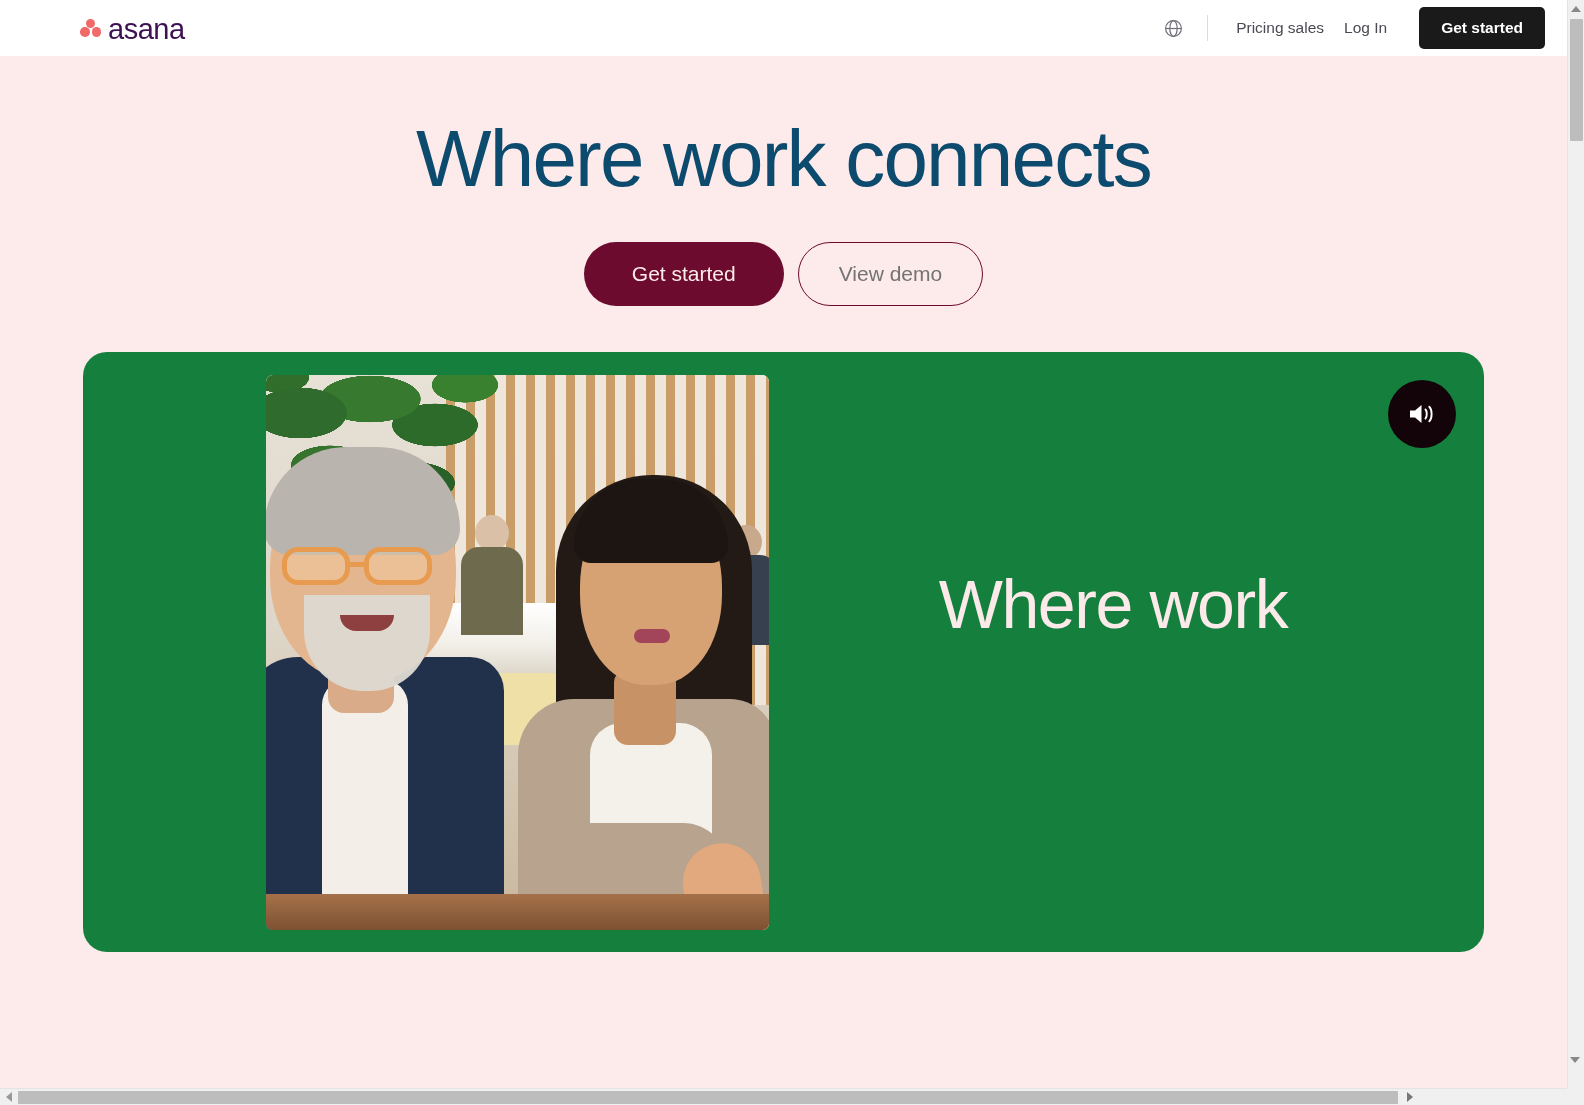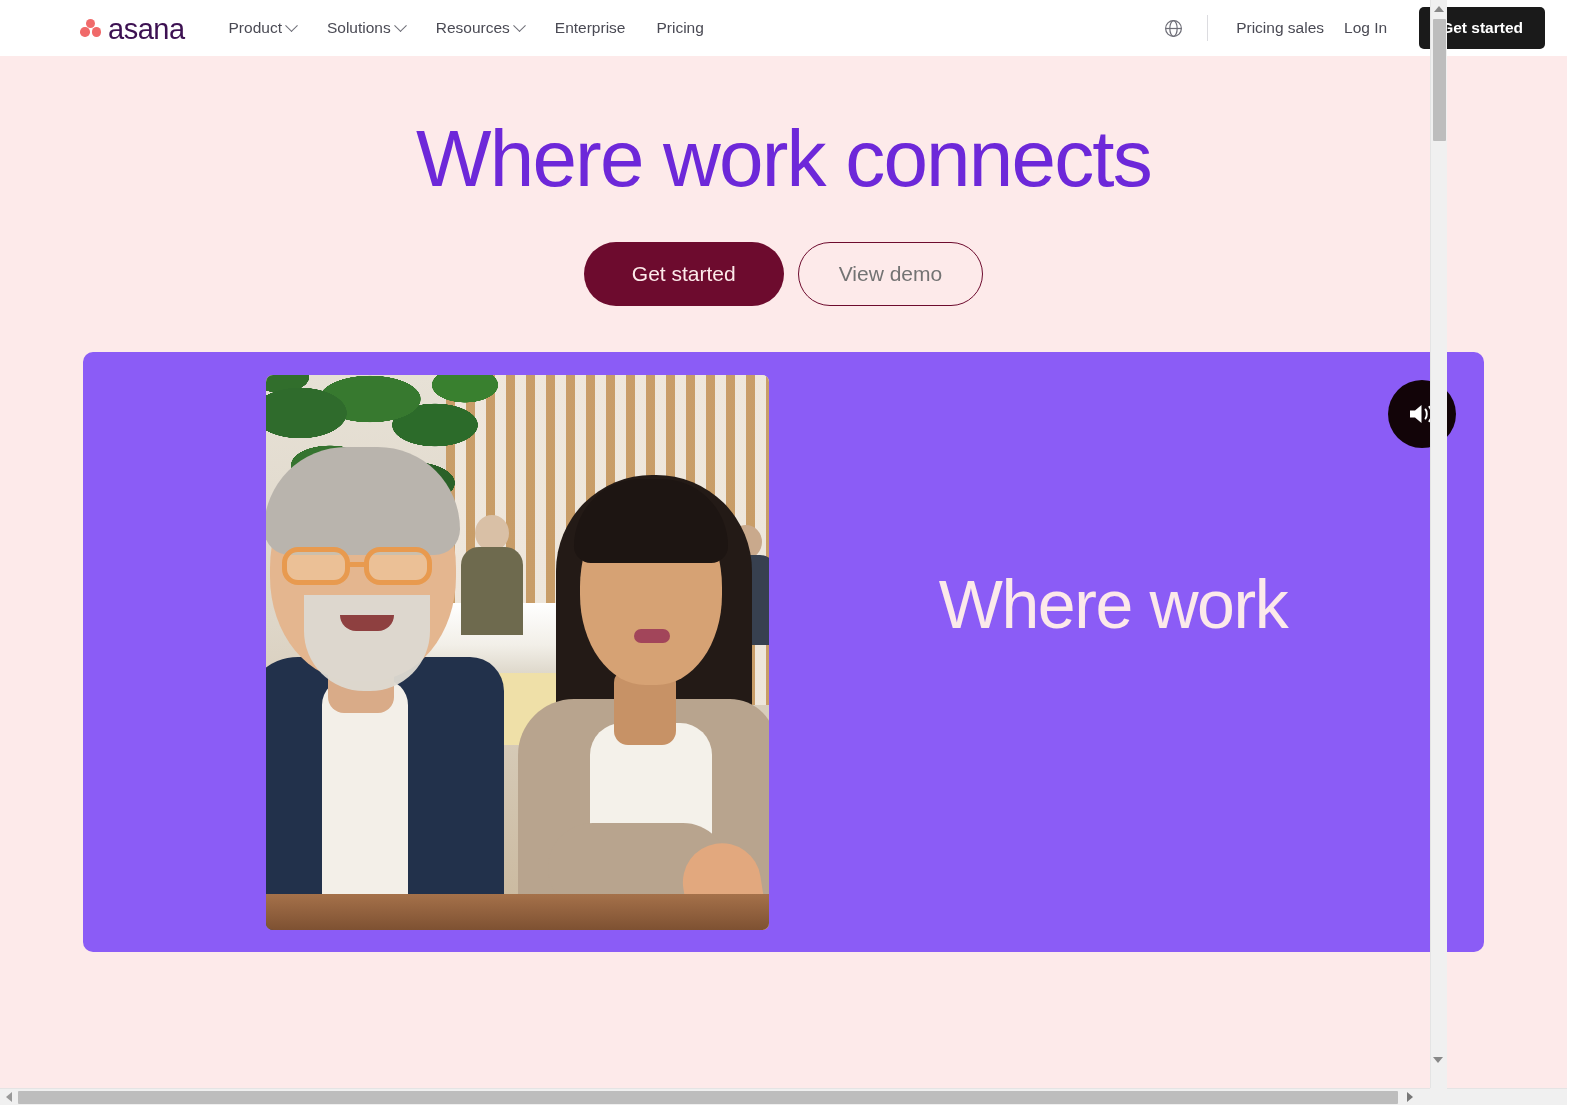--- a/index.html
+++ b/index.html
@@ -7,21 +7,21 @@
   html, body {
     width: 1584px;
     height: 1105px;
     overflow: hidden;
     font-family: "Liberation Sans", sans-serif;
     background: #ffffff;
   }
 
   #viewport {
     position: relative;
-    width: 1447px;
+    width: 1584px;
     height: 1105px;
     background: #ffffff;
   }
 
   
   #page {
     position: absolute;
     left: 0;
     top: 0;
     width: 1567px;
@@ -141,21 +141,21 @@
   
   #hero {
     text-align: center;
     padding-top: 62px;
   }
   #hero h1 {
     font-size: 80px;
     line-height: 1.02;
     font-weight: 400;
     letter-spacing: -1.8px;
-    color: #6d28d9;
+    color: #0c4a6e;
   }
   #hero .sub {
     margin-top: 34px;
     font-size: 22px;
     color: #6d0b2e;
     font-weight: 400;
     letter-spacing: -0.1px;
   }
   .hero-buttons {
     margin-top: 42px;
@@ -185,22 +185,22 @@
     font-family: "Liberation Sans", sans-serif;
     white-space: nowrap;
   }
 
   
   #video-card {
     position: relative;
     margin: 46px auto 0;
     width: 1401px;
     height: 600px;
-    background: #8b5cf6;
-    border-radius: 10px;
+    background: #15803d;
+    border-radius: 24px;
     overflow: hidden;
   }
 
   .video-still {
     position: absolute;
     left: 183px;
     top: 23px;
     width: 503px;
     height: 555px;
     border-radius: 7px;
@@ -455,40 +455,20 @@
 
       <a class="logo">
         <span class="logo-dots">
           <span class="d1"></span>
             <span class="d2"></span>
             <span class="d3"></span>
         </span>
         <span class="logo-word">asana</span>
       </a>
 
-      <nav class="main-nav">
-        <span class="nav-item">
-          <span>Product</span>
-          <span class="chev"></span>
-        </span>
-        <span class="nav-item">
-          <span>Solutions</span>
-          <span class="chev"></span>
-        </span>
-        <span class="nav-item">
-          <span>Resources</span>
-          <span class="chev"></span>
-        </span>
-        <span class="nav-item">
-          <span>Enterprise</span>
-        </span>
-        <span class="nav-item">
-          <span>Pricing</span>
-        </span>
-      </nav>
 
       <div class="header-right">
         <span class="globe-btn">
           <svg width="21" height="21" viewBox="0 0 24 24" fill="none" stroke="#6f6f78" stroke-width="1.4">
             <circle cx="12" cy="12" r="9"></circle>
             <path d="M3 12h18"></path>
             <ellipse cx="12" cy="12" rx="4.2" ry="9"></ellipse>
           </svg>
         </span>
         <span class="vdiv"></span>

